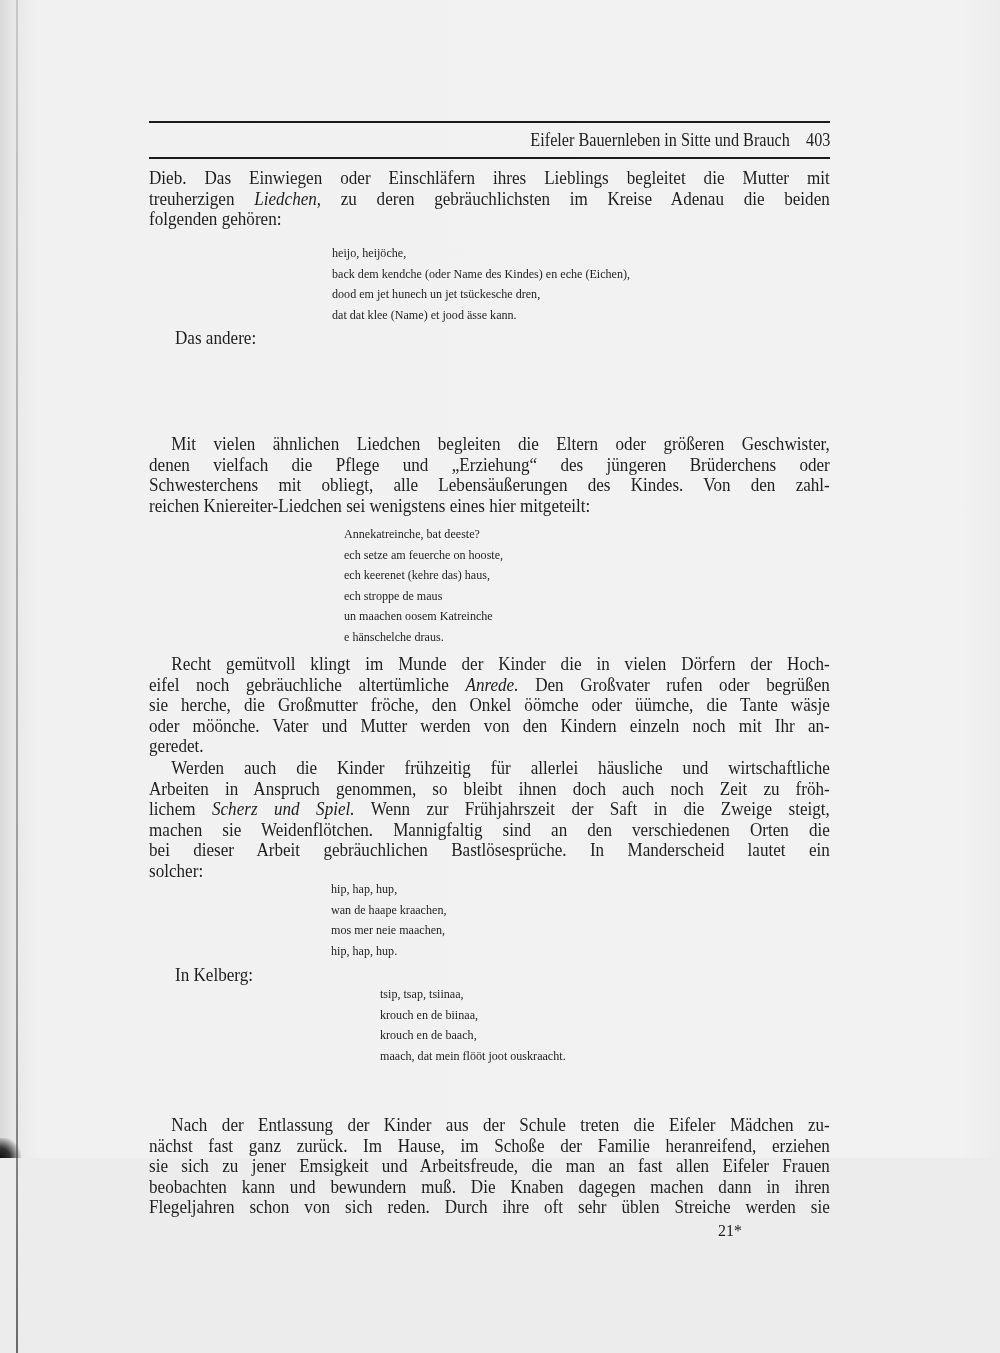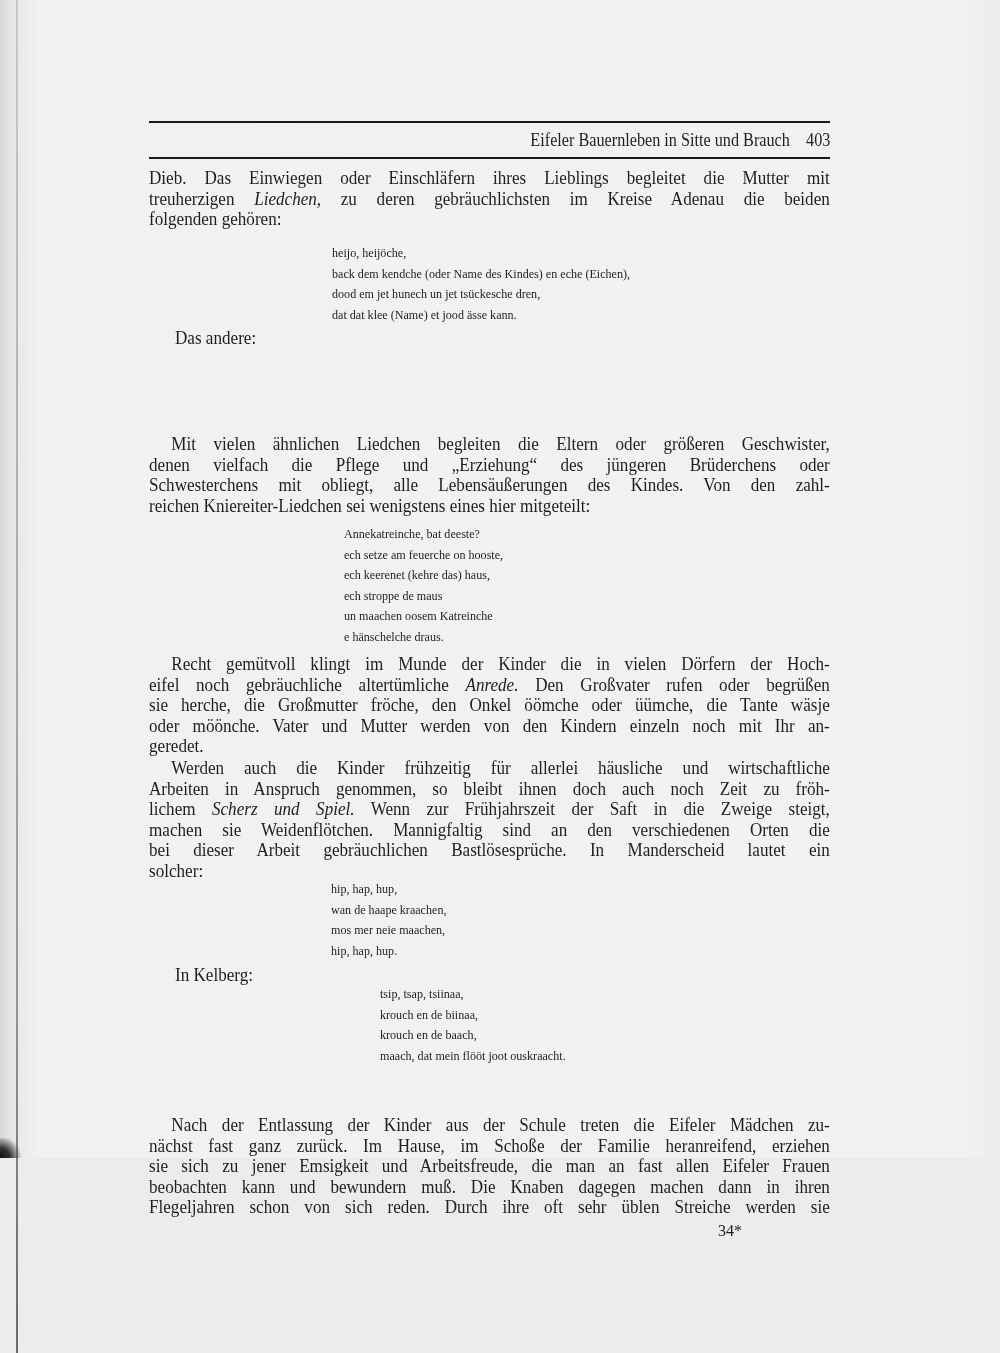--- a/index.html
+++ b/index.html
@@ -134,14 +134,14 @@
 
 
   <div class="text" style="top:1115px;">
     <span class="line indent">Nach der Entlassung der Kinder aus der Schule treten die Eifeler Mädchen zu-</span>
     <span class="line">nächst fast ganz zurück. Im Hause, im Schoße der Familie heranreifend, erziehen</span>
     <span class="line">sie sich zu jener Emsigkeit und Arbeitsfreude, die man an fast allen Eifeler Frauen</span>
     <span class="line">beobachten kann und bewundern muß. Die Knaben dagegen machen dann in ihren</span>
     <span class="line">Flegeljahren schon von sich reden. Durch ihre oft sehr üblen Streiche werden sie</span>
   </div>
 
-  <div class="folio">34*</div>
+  <div class="folio">21*</div>
 </div>
 
 </body></html>

